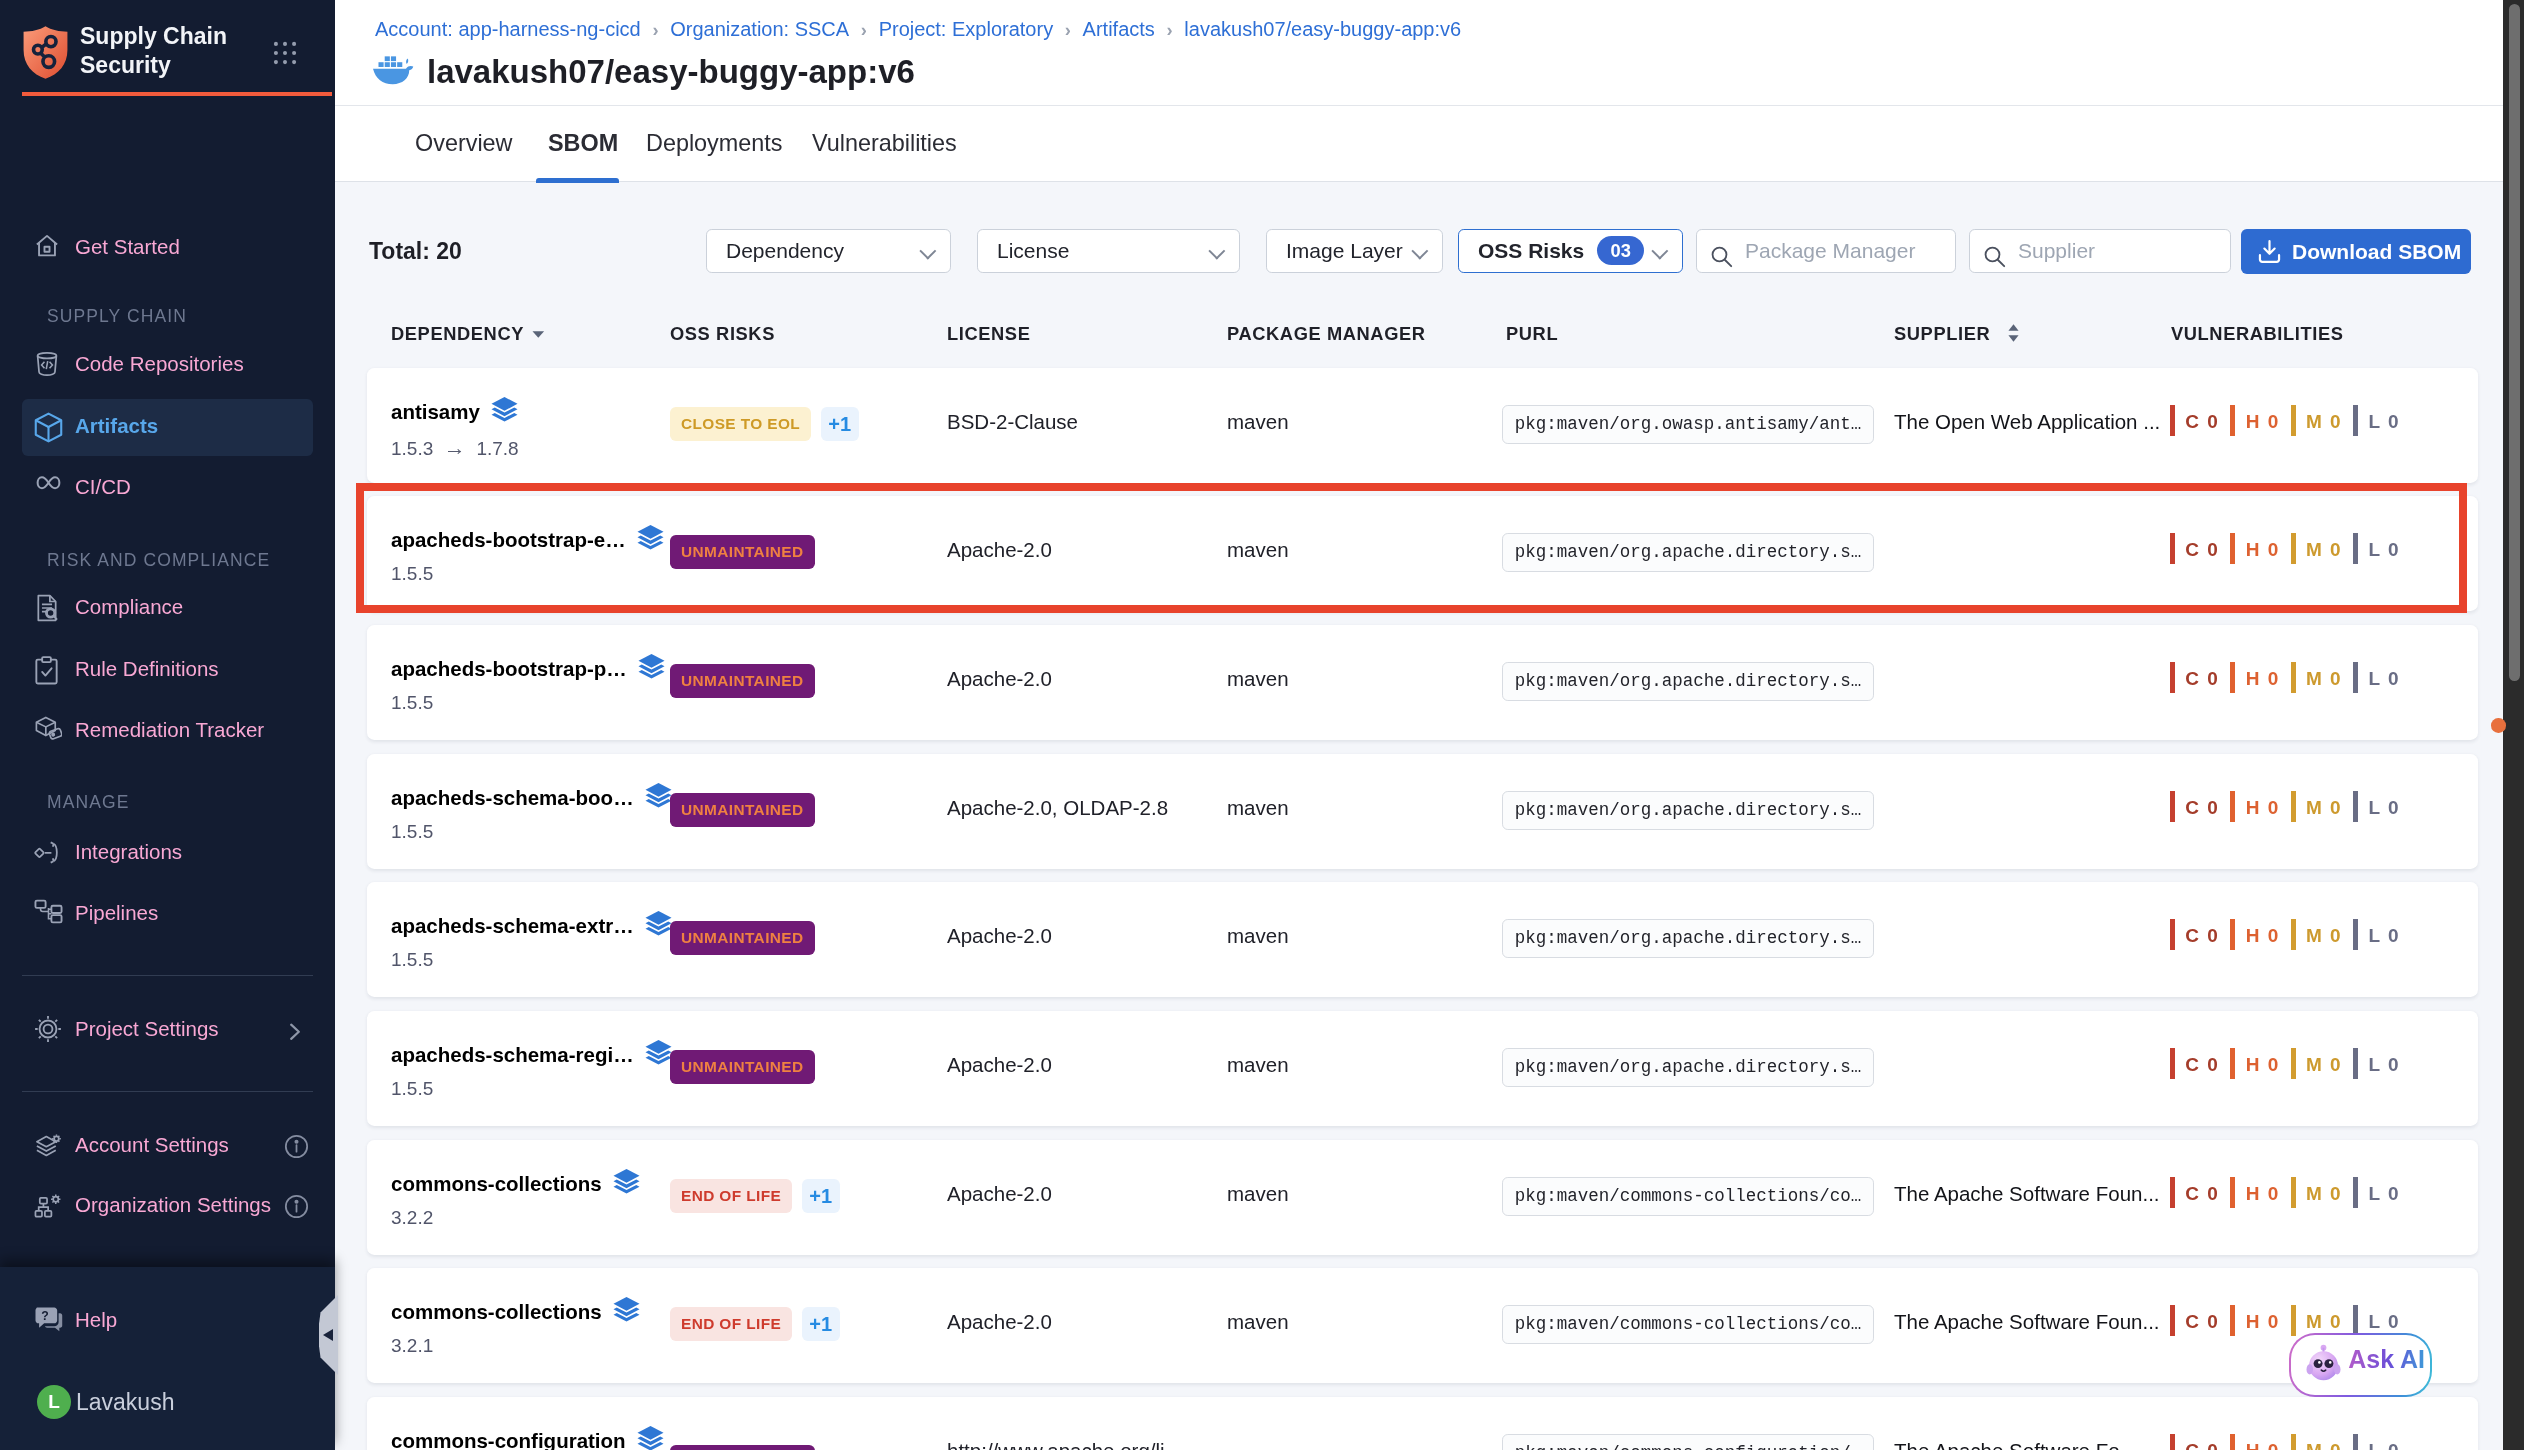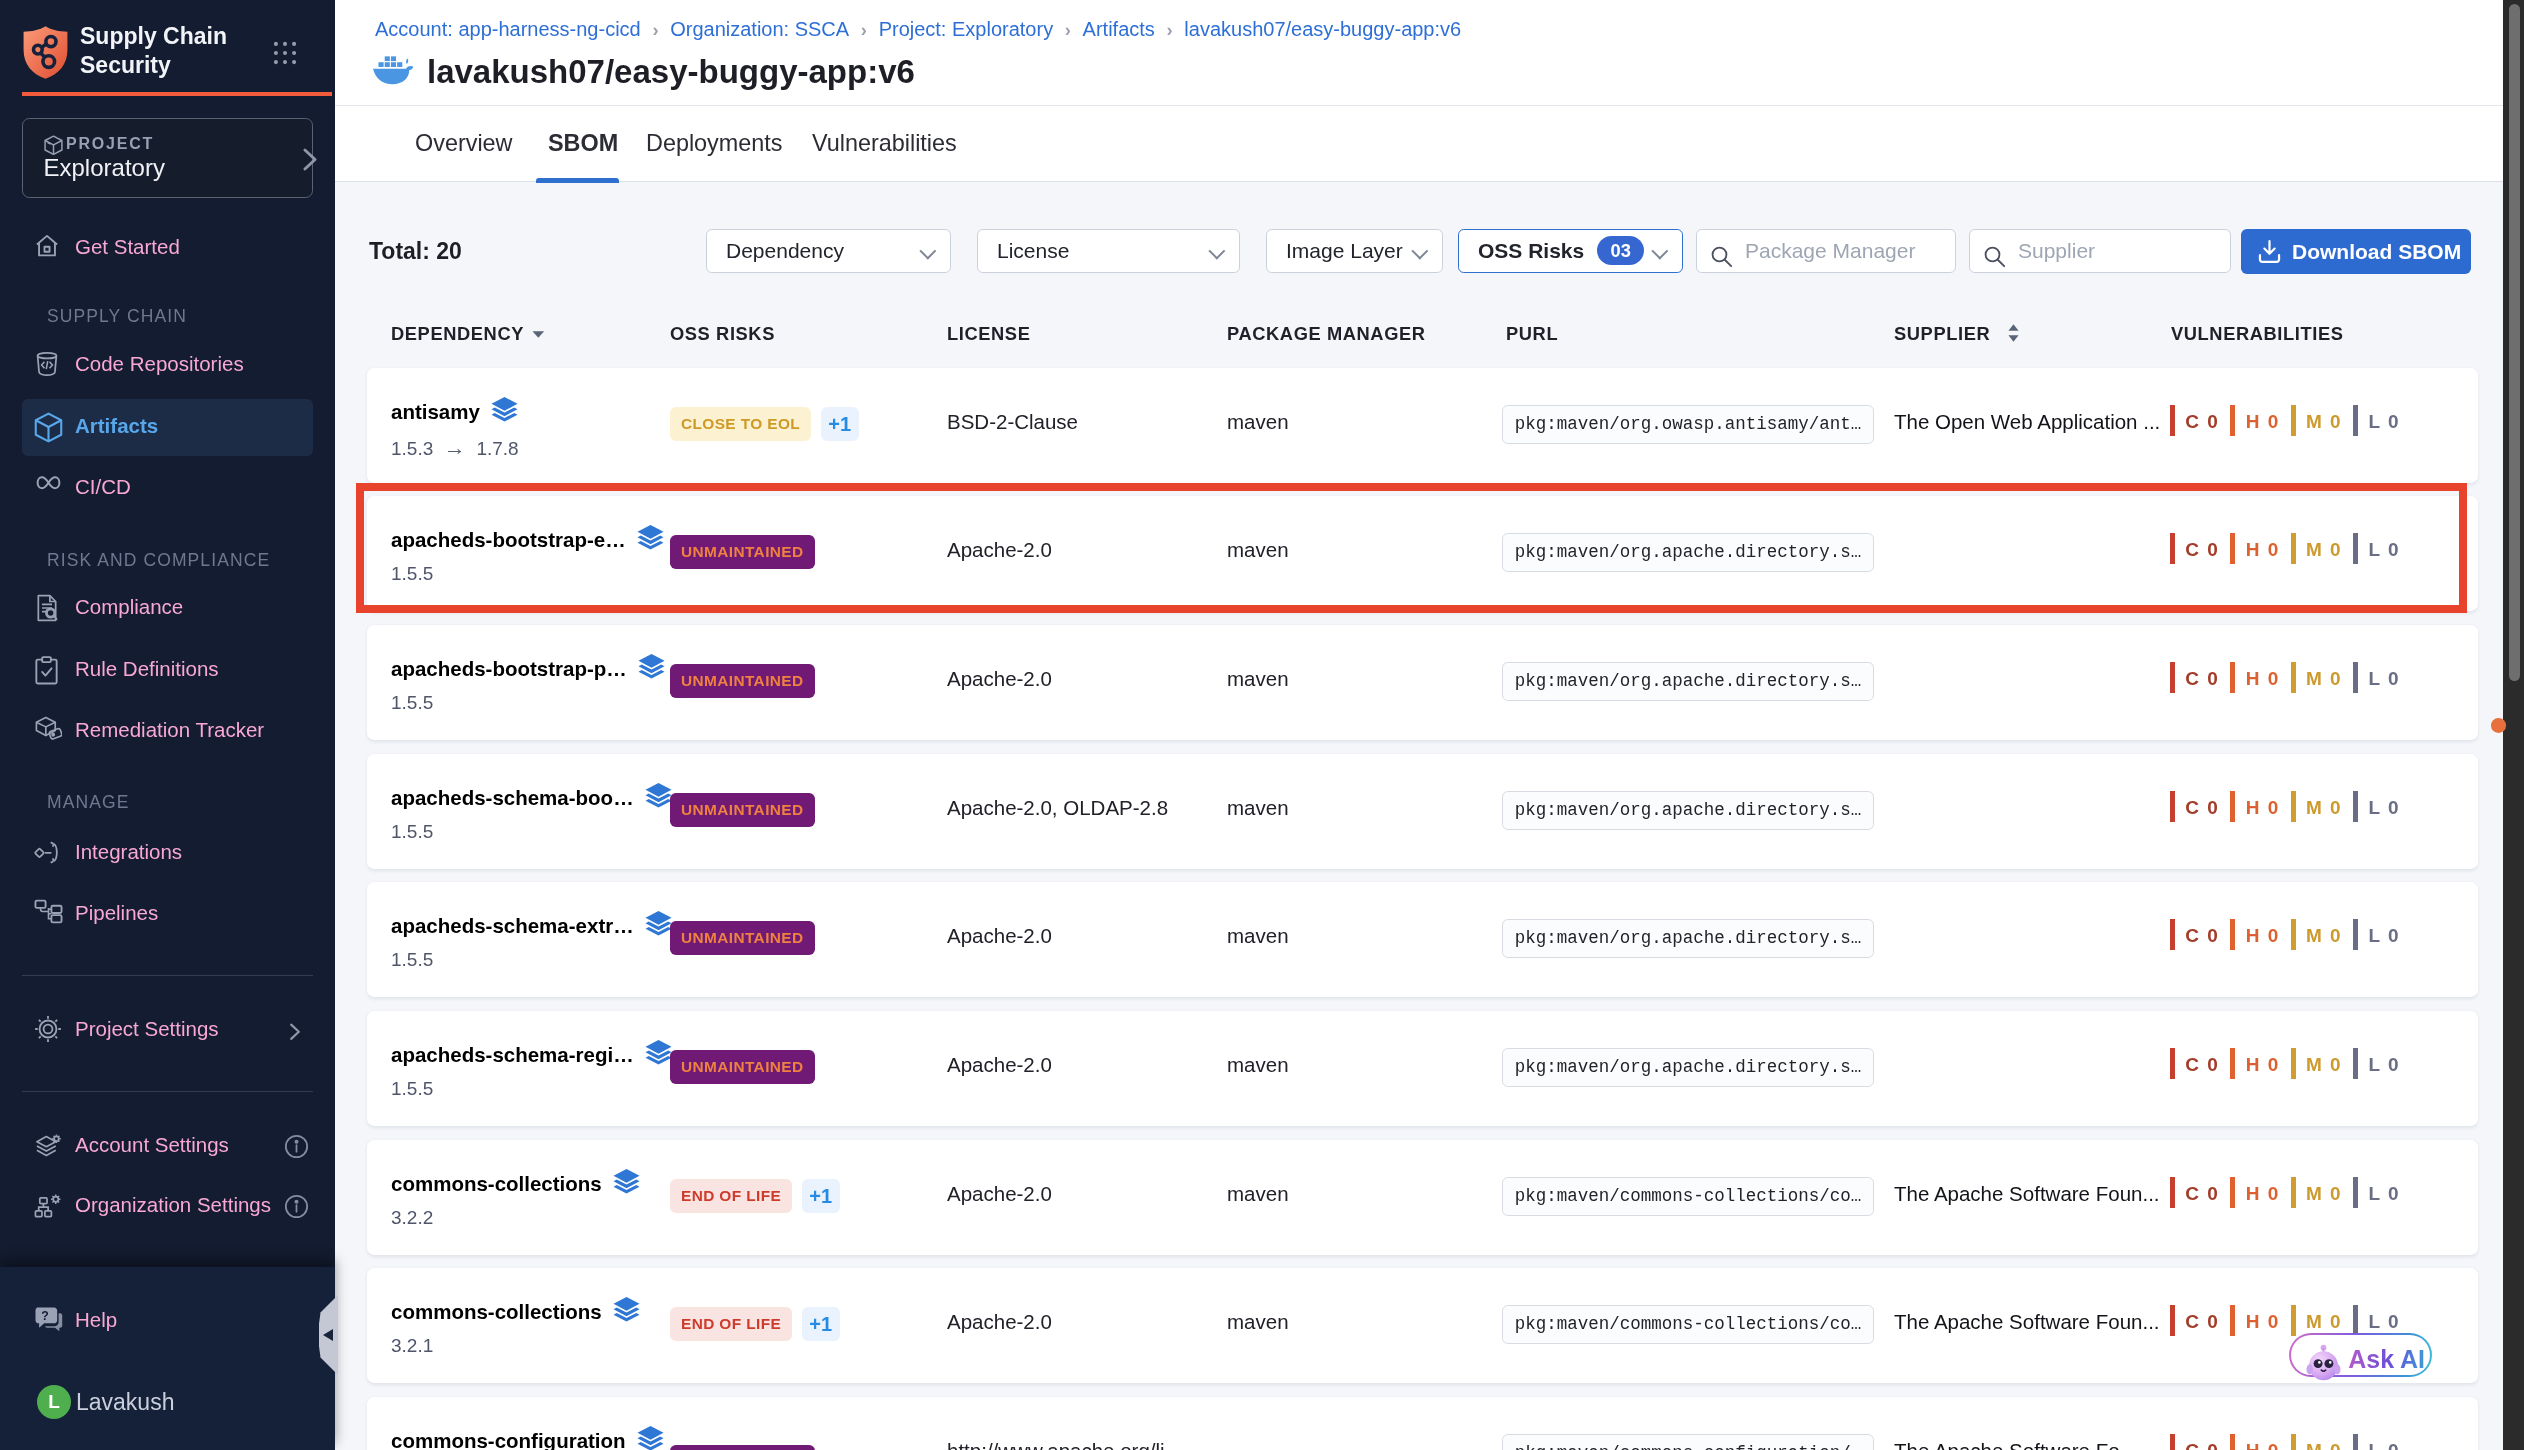--- a/index.html
+++ b/index.html
@@ -51,21 +51,21 @@
 .sup{position:absolute;left:1527px;top:42px;font-size:20.5px;color:#131419;white-space:nowrap}
 .vuln{position:absolute;left:1803px;top:40px;white-space:nowrap;font-size:0}
 .vbar{display:inline-block;width:5.1px;height:31px;vertical-align:middle;margin-top:-2.9px}
 .vtx{display:inline-block;font-size:19px;font-weight:700;letter-spacing:1.5px;vertical-align:middle;margin-left:10.2px;margin-right:11px}
 #redbox{position:absolute;left:356px;top:483px;width:2111px;height:130px;border:8px solid #E8432C;z-index:8}
 
 #scrollstrip{position:absolute;left:2503px;top:0;width:22px;height:1450px;background:#2B2B2B;z-index:9}
 #scrollthumb{position:absolute;left:5.8px;top:4.4px;width:11.7px;height:677px;background:#6E6E6E;border-radius:5.8px}
 #odot{position:absolute;left:2491px;top:718px;width:14.6px;height:14.6px;border-radius:50%;background:#E8703D;z-index:10}
 
-#askai{position:absolute;left:2289px;top:1333px;width:143px;height:44px;border-radius:26px;background:linear-gradient(100deg,#D06CC8,#7E5BE0 45%,#3E8FD8 80%,#3FC0D8);padding:2.2px;z-index:11}
+#askai{position:absolute;left:2289px;top:1333px;width:143px;height:64px;border-radius:26px;background:linear-gradient(100deg,#D06CC8,#7E5BE0 45%,#3E8FD8 80%,#3FC0D8);padding:2.2px;z-index:11}
 #askai .inner{width:100%;height:100%;border-radius:24px;background:#fff;position:relative}
 #askai .t{position:absolute;left:57px;top:10.2px;font-size:25px;font-weight:700;background:linear-gradient(95deg,#B55CC9,#6A4FD8 55%,#3C9BD8);-webkit-background-clip:text;background-clip:text;color:transparent}
 </style></head><body>
 <div id="side">
     <div class="abs" style="left:23px;top:25.6px;"><svg width="45" height="53" viewBox="0 0 62 73">
         <defs>
           <linearGradient id="sg" x1="0" y1="0" x2="1" y2="1">
             <stop offset="0" stop-color="#FB9B79"></stop>
             <stop offset="1" stop-color="#DE4D30"></stop>
           </linearGradient>
@@ -84,33 +84,20 @@
         <circle cx="33" cy="8" r="5.6"></circle>
         <circle cx="58" cy="8" r="5.6"></circle>
         <circle cx="8" cy="33" r="5.6"></circle>
         <circle cx="33" cy="33" r="5.6"></circle>
         <circle cx="58" cy="33" r="5.6"></circle>
         <circle cx="8" cy="58" r="5.6"></circle>
         <circle cx="33" cy="58" r="5.6"></circle>
         <circle cx="58" cy="58" r="5.6"></circle>
       </svg></div>
     <div id="orange-line"></div>
-    <div id="projbox">
-      <div class="abs" style="left:20.5px;top:16px"><svg width="19" height="20.5" viewBox="0 0 26 28" fill="none" stroke="#98A1B3" stroke-width="2" stroke-linejoin="round">
-          <path d="M13 1.5 L24.5 7.5 V20.5 L13 26.5 L1.5 20.5 V7.5 Z"></path>
-          <path d="M1.5 7.5 L13 13.5 L24.5 7.5"></path>
-          <path d="M13 13.5 V26.5"></path>
-          <path d="M5 10.5 L9 12.5"></path>
-        </svg></div>
-      <div class="plabel">PROJECT</div>
-      <div class="pname">Exploratory</div>
-      <div class="abs" style="left:279px;top:28px"><svg width="16" height="25" viewBox="0 0 22 34" fill="none" stroke="#8E96A8" stroke-width="4" stroke-linecap="round" stroke-linejoin="round">
-          <path d="M4 4 L18 17 L4 30"></path>
-        </svg></div>
-    </div>
     <div class="abs" style="left:34px;top:233px"><svg width="26" height="26" viewBox="0 0 36 36" fill="none" stroke="#9AA2B5" stroke-width="2.6" stroke-linejoin="round">
         <path d="M4 16 L18 4 L32 16"></path>
         <path d="M7 14 V31 H29 V14"></path>
         <rect x="14.5" y="19" width="7" height="7"></rect>
       </svg></div>
     <div class="navtxt abs" style="left:75px;top:235px;">Get Started</div>
     <div class="sect abs" style="left:47px;top:306px">SUPPLY CHAIN</div>
     <div class="abs" style="left:34px;top:351px"><svg width="26" height="26" viewBox="0 0 36 36" fill="none" stroke="#9AA2B5" stroke-width="2.4">
         <ellipse cx="18" cy="6.5" rx="13" ry="3.8"></ellipse>
         <path d="M5 6.5 L7 29 C7 31.4 12 33.4 18 33.4 C24 33.4 29 31.4 29 29 L31 6.5"></path>

